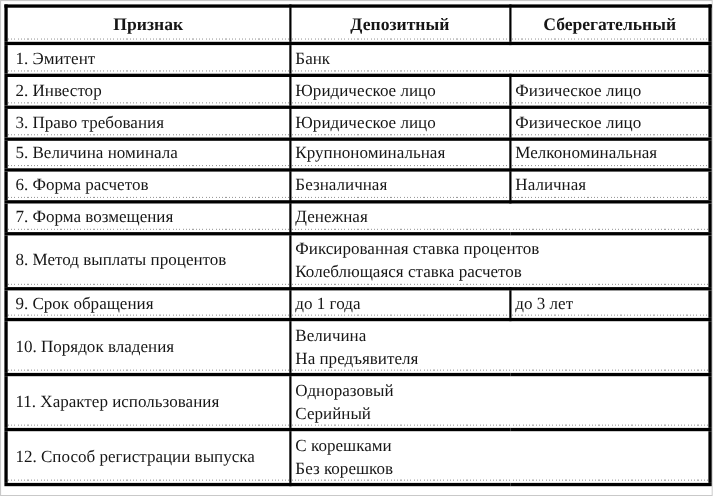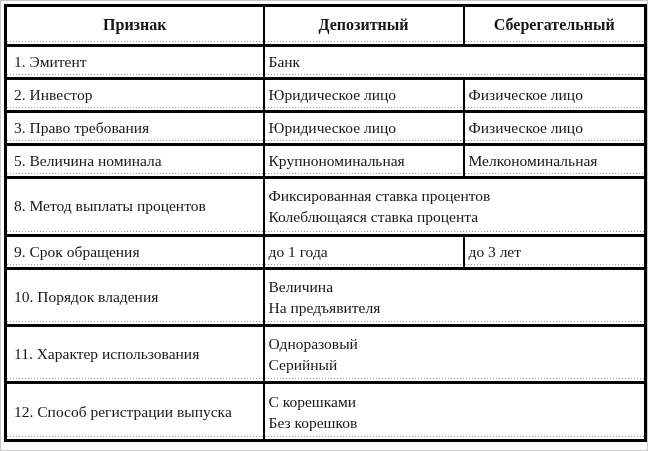--- a/index.html
+++ b/index.html
@@ -83,27 +83,36 @@
       <td class="value">Физическое лицо</td>
     </tr>
 
 
     <tr class="single">
       <td class="feature">5. Величина номинала</td>
       <td class="value">Крупнономинальная</td>
       <td class="value">Мелкономинальная</td>
     </tr>
 
+    <tr class="single">
+      <td class="feature">6. Форма расчетов</td>
+      <td class="value">Безналичная</td>
+      <td class="value">Наличная</td>
+    </tr>
 
+    <tr class="single">
+      <td class="feature">7. Форма возмещения</td>
+      <td class="value" colspan="2">Денежная</td>
+    </tr>
 
     <tr class="double">
       <td class="feature">8. Метод выплаты процентов</td>
       <td class="value lines" colspan="2">
         <div>Фиксированная ставка процентов</div>
-        <div>Колеблющаяся ставка процента</div>
+        <div>Колеблющаяся ставка расчетов</div>
       </td>
     </tr>
 
     <tr class="single">
       <td class="feature">9. Срок обращения</td>
       <td class="value">до 1 года</td>
       <td class="value">до 3 лет</td>
     </tr>
 
     <tr class="double">

